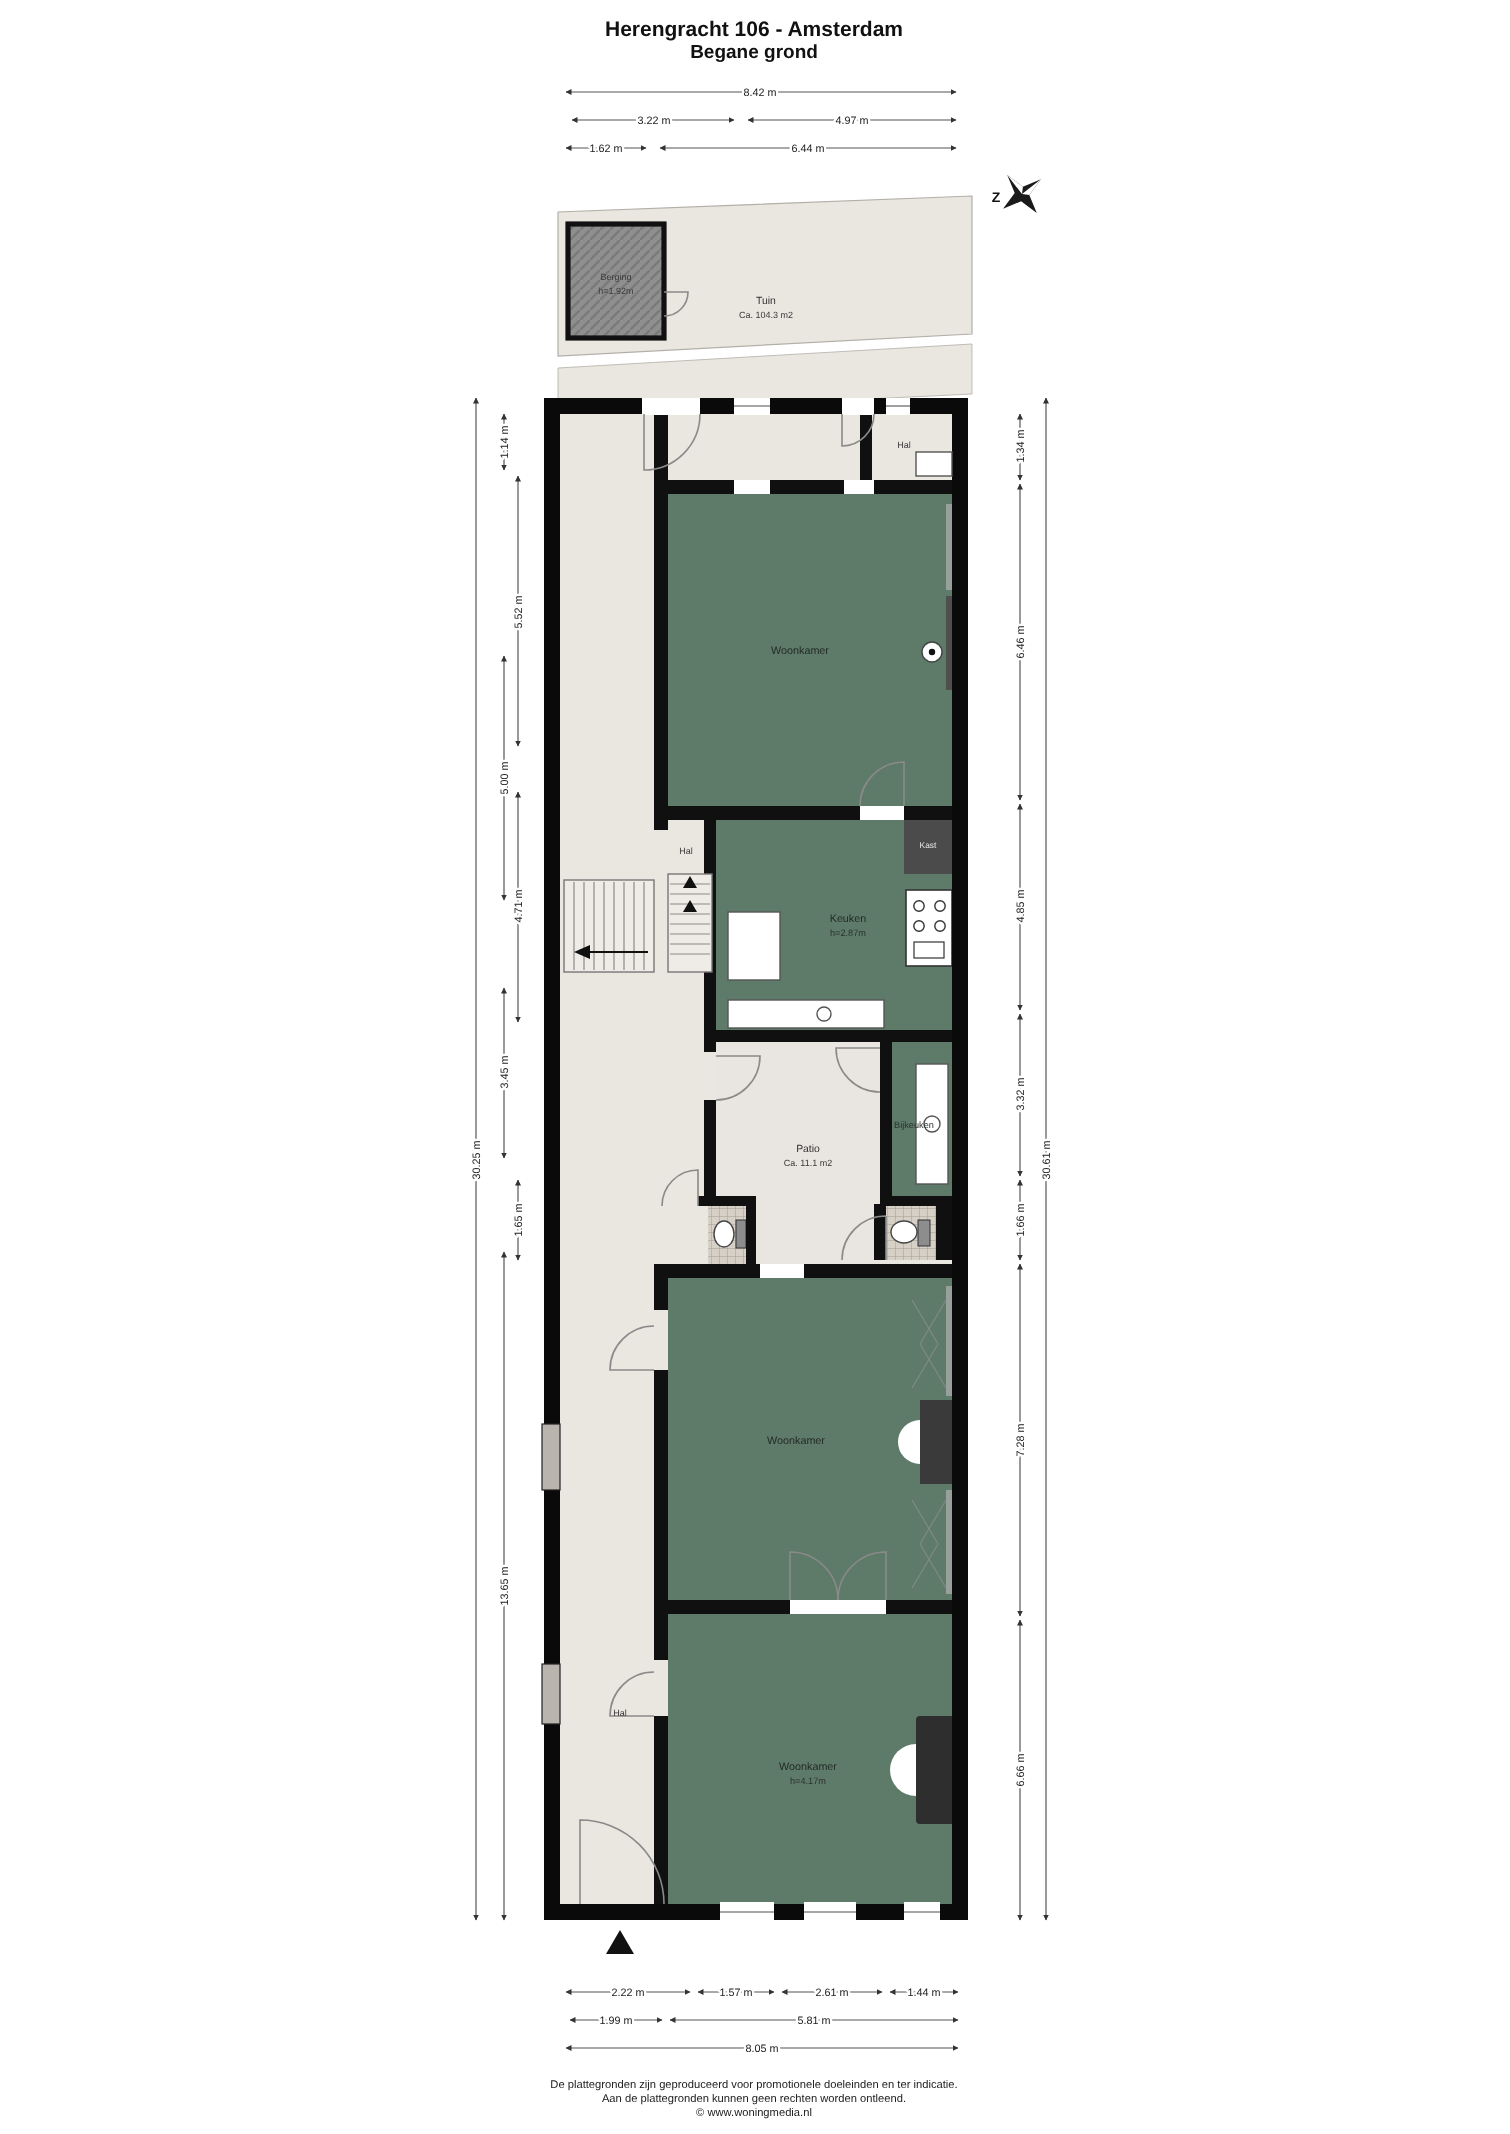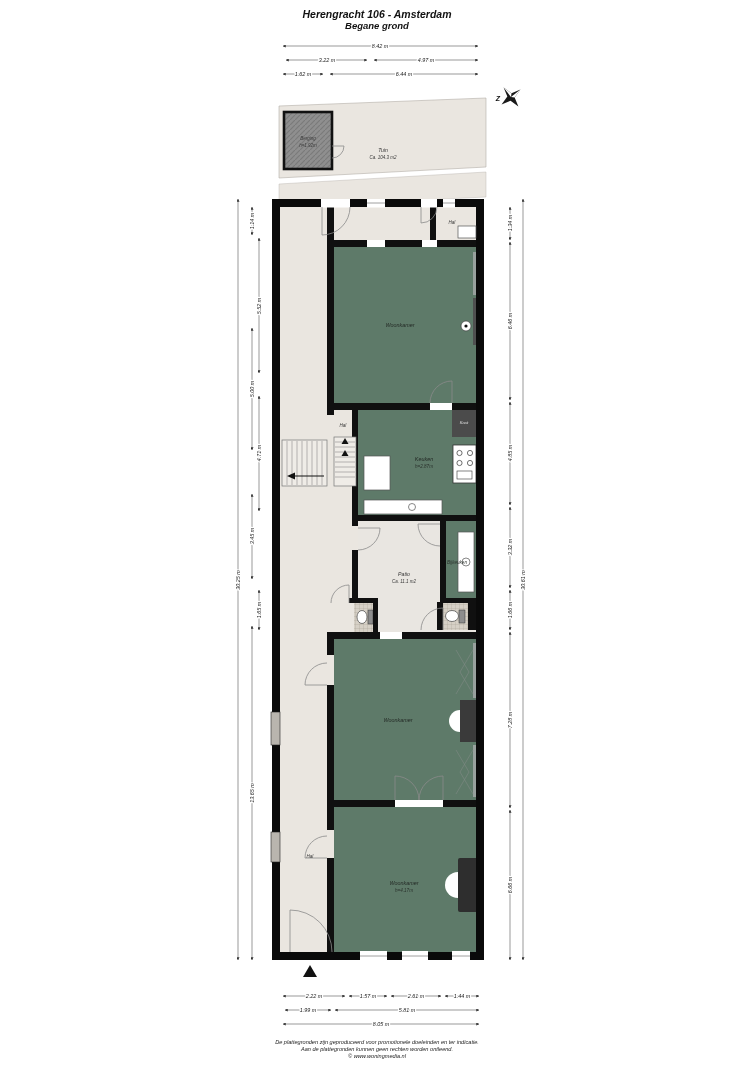--- a/index.html
+++ b/index.html
@@ -1,17 +1,17 @@
 <!DOCTYPE html>
 <html><head>
 <meta charset="utf-8">
 <style>
   html,body{margin:0;padding:0;background:#ffffff;}
   .canvas{position:relative;width:649px;height:1067px;background:#ffffff;overflow:hidden;
-          font-family:"Liberation Sans", sans-serif;font-style:italic;}
+          font-family:"Liberation Sans", sans-serif;}
   svg{position:absolute;left:0;top:0;}
   svg text{font-family:"Liberation Sans", sans-serif;}
   .ttl1{font-size:10.5px;font-weight:bold;fill:#111;text-anchor:middle;}
   .ttl2{font-size:9.5px;font-weight:bold;fill:#111;text-anchor:middle;}
   .dl{stroke:#555;stroke-width:0.6;}
   .dt{font-size:5.4px;fill:#222;text-anchor:middle;paint-order:stroke;stroke:#fff;stroke-width:2.4px;stroke-linejoin:round;}
   .rl{font-size:5.4px;fill:#242b26;text-anchor:middle;}
   .rl2{font-size:4.6px;fill:#2a322c;text-anchor:middle;}
   .bl{font-size:5.2px;fill:#333;text-anchor:middle;}
   .bl2{font-size:4.5px;fill:#3a3a3a;text-anchor:middle;}

